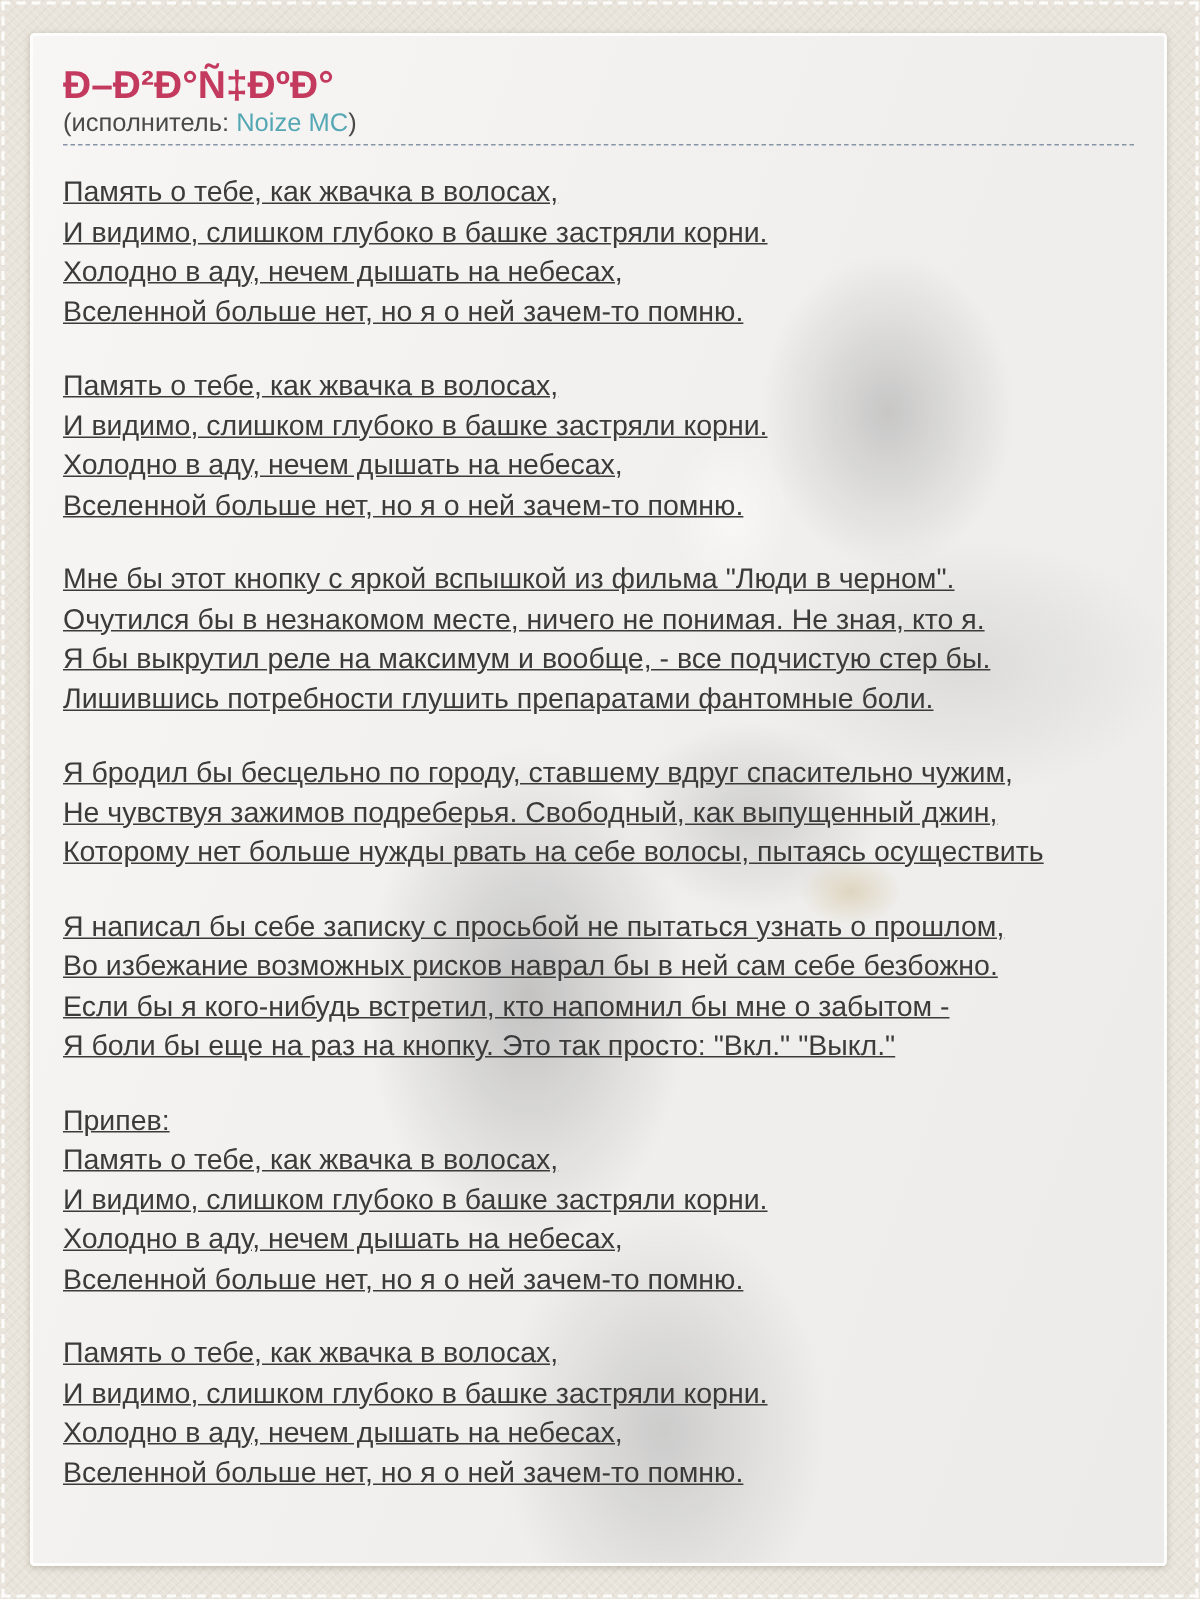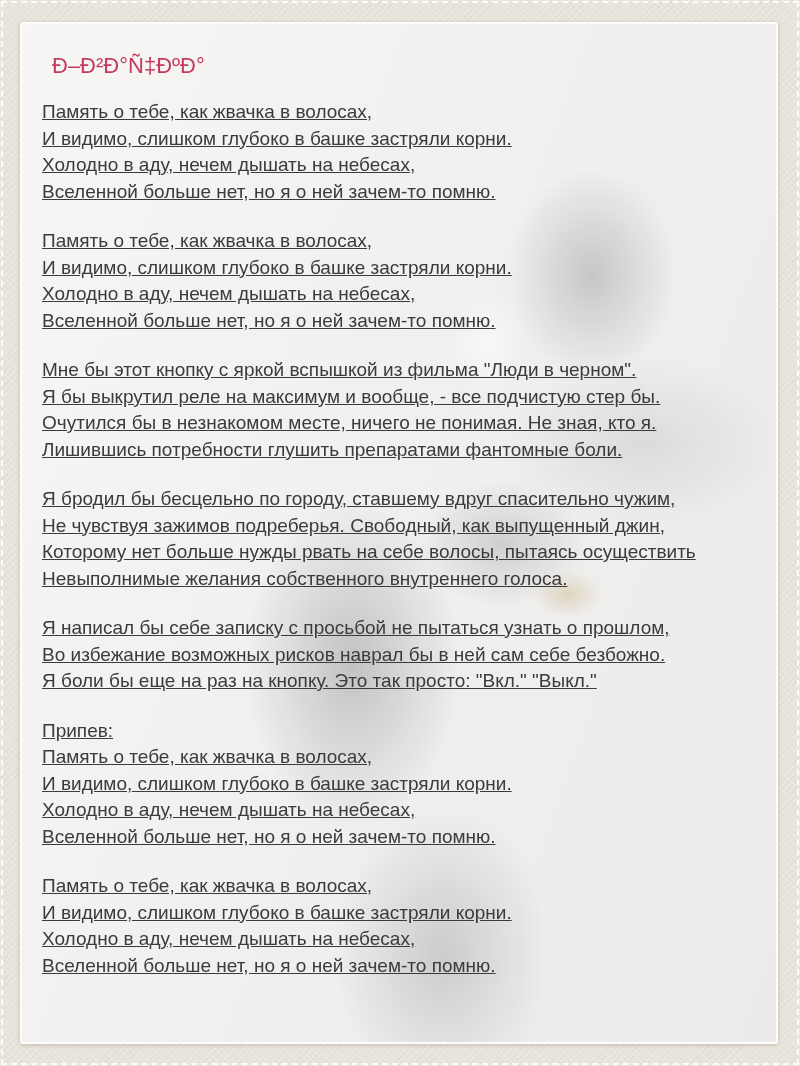--- a/index.html
+++ b/index.html
@@ -46,24 +46,24 @@
       radial-gradient(ellipse 200px 120px at 620px 420px, rgba(60,60,65,0.10), rgba(60,60,65,0) 70%),
       radial-gradient(ellipse 120px 90px  at 480px 520px, rgba(45,45,50,0.16), rgba(45,45,50,0) 70%),
       radial-gradient(ellipse 45px 30px   at 545px 570px, rgba(185,155,90,0.30), rgba(185,155,90,0) 75%),
       radial-gradient(ellipse 150px 230px at 330px 640px, rgba(35,35,40,0.22), rgba(35,35,40,0) 72%),
       radial-gradient(ellipse 150px 200px at 420px 930px, rgba(50,50,55,0.18), rgba(50,50,55,0) 72%);
   }
 
   .content { position: relative; padding: 18px 20px; }
 
   .title {
-    margin: 10px;
-    font-size: 22px;
+    margin: 0;
+    font-size: 26px;
     line-height: 28px;
-    font-weight: normal;
+    font-weight: bold;
     color: #c43a5f;
   }
 
   .artist {
     margin-top: 2px;
     font-size: 17px;
     line-height: 20px;
     color: #4a4a4a;
     padding-bottom: 4px;
     border-bottom: 1px dashed #8793a6;
@@ -85,54 +85,55 @@
 
 <div class="page">
   <div class="stitch"></div>
 
   <div class="card">
     <div class="photo"></div>
 
     <div class="content">
       <h1 class="title" style="color: rgb(196, 58, 95);">Ð–Ð²Ð°Ñ‡ÐºÐ°</h1>
 
+      <div class="artist"><span>(исполнитель: </span><a href="#" style="color: rgb(85, 167, 180);">Noize MC</a><span>)</span></div>
 
       <div class="lyrics">
 
         <p>
           <span class="line">Память о тебе, как жвачка в волосах,</span>
           <span class="line">И видимо, слишком глубоко в башке застряли корни.</span>
           <span class="line">Холодно в аду, нечем дышать на небесах,</span>
           <span class="line">Вселенной больше нет, но я о ней зачем-то помню.</span>
         </p>
 
         <p>
           <span class="line">Память о тебе, как жвачка в волосах,</span>
           <span class="line">И видимо, слишком глубоко в башке застряли корни.</span>
           <span class="line">Холодно в аду, нечем дышать на небесах,</span>
           <span class="line">Вселенной больше нет, но я о ней зачем-то помню.</span>
         </p>
 
         <p>
           <span class="line">Мне бы этот кнопку с яркой вспышкой из фильма "Люди в черном".</span>
+          <span class="line">Очутился бы в незнакомом месте, ничего не понимая. Не зная, кто я.</span>
           <span class="line">Я бы выкрутил реле на максимум и вообще, - все подчистую стер бы.</span>
-          <span class="line">Очутился бы в незнакомом месте, ничего не понимая. Не зная, кто я.</span>
           <span class="line">Лишившись потребности глушить препаратами фантомные боли.</span>
         </p>
 
         <p>
           <span class="line">Я бродил бы бесцельно по городу, ставшему вдруг спасительно чужим,</span>
           <span class="line">Не чувствуя зажимов подреберья. Свободный, как выпущенный джин,</span>
           <span class="line">Которому нет больше нужды рвать на себе волосы, пытаясь осуществить</span>
-          <span class="line">Невыполнимые желания собственного внутреннего голоса.</span>
         </p>
 
         <p>
           <span class="line">Я написал бы себе записку с просьбой не пытаться узнать о прошлом,</span>
           <span class="line">Во избежание возможных рисков наврал бы в ней сам себе безбожно.</span>
+          <span class="line">Если бы я кого-нибудь встретил, кто напомнил бы мне о забытом -</span>
           <span class="line">Я боли бы еще на раз на кнопку. Это так просто: "Вкл." "Выкл."</span>
         </p>
 
         <p>
           <span class="line">Припев:</span>
           <span class="line">Память о тебе, как жвачка в волосах,</span>
           <span class="line">И видимо, слишком глубоко в башке застряли корни.</span>
           <span class="line">Холодно в аду, нечем дышать на небесах,</span>
           <span class="line">Вселенной больше нет, но я о ней зачем-то помню.</span>
         </p>

